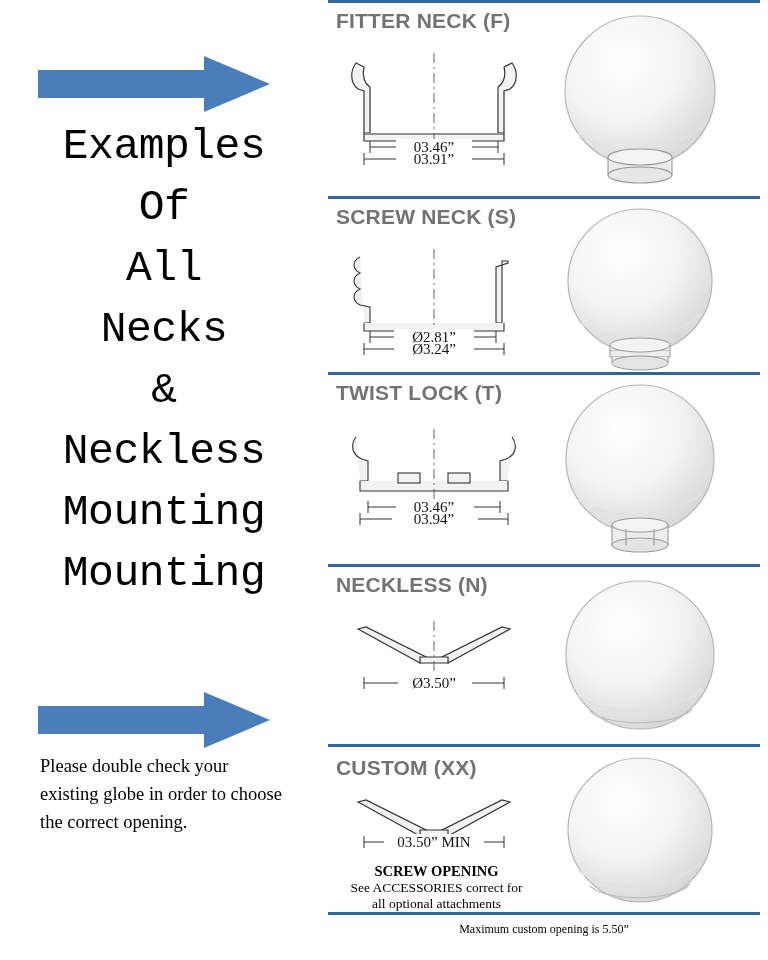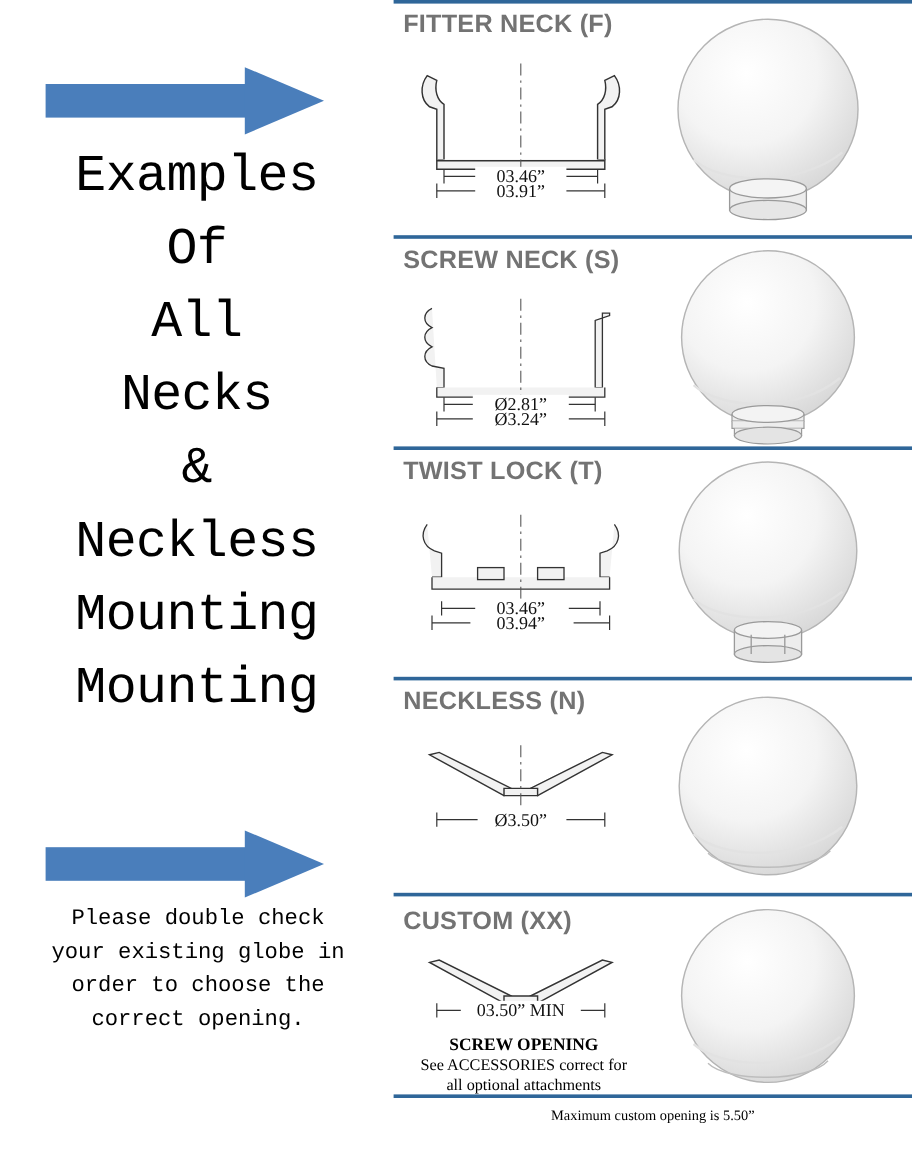--- a/index.html
+++ b/index.html
@@ -70,22 +70,22 @@
     color: #000000;
     letter-spacing: -0.5px;
   }
   .headline .line { display: block; white-space: nowrap; }
 
   .note {
     position: absolute;
     left: 40px;
     top: 752px;
     width: 250px;
-    text-align: center;
-    font-family: Liberation Mono, monospace;
+    text-align: left;
+    font-family: Liberation Serif, serif;
     font-size: 18.5px;
     line-height: 28px;
     color: #000000;
   }
 
   
   .right-col {
     position: absolute;
     left: 328px;
     top: 0;

